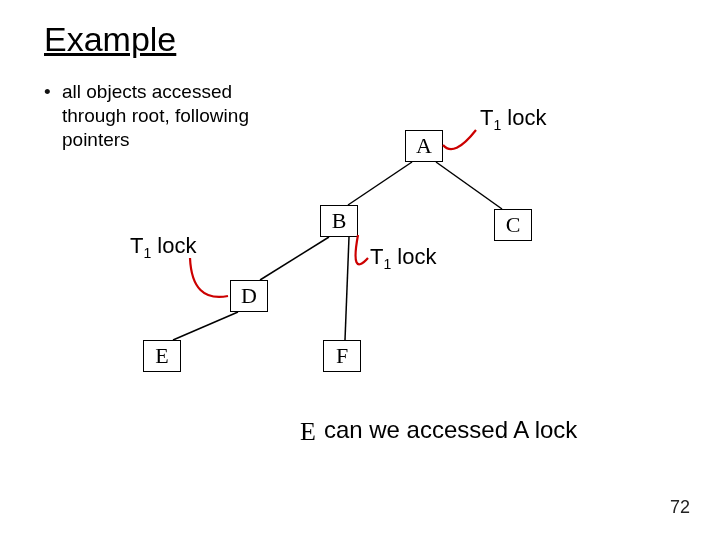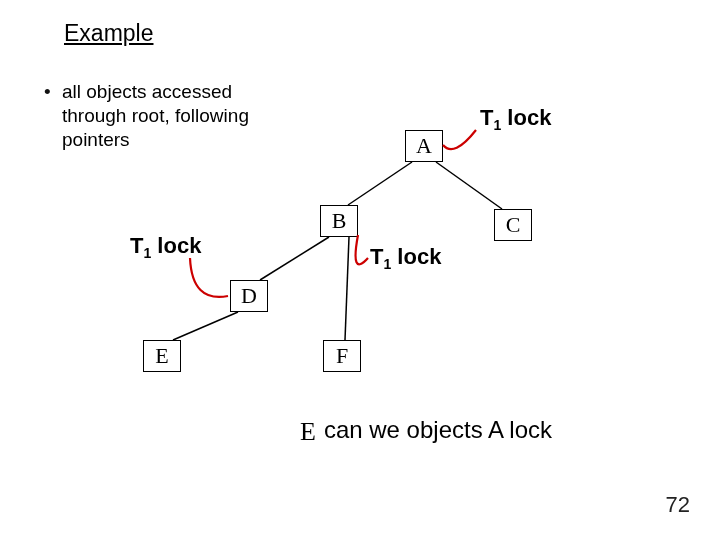--- a/index.html
+++ b/index.html
@@ -13,23 +13,22 @@
   }
   .slide {
     position: relative;
     width: 720px;
     height: 540px;
   }
   .title {
     position: absolute;
     left: 44px;
     top: 20px;
-    font-size: 23px;
+    font-size: 34px;
     text-decoration: underline;
-    margin-left: 20px;
   }
   .bullet {
     position: absolute;
     left: 44px;
     top: 80px;
     width: 260px;
     font-size: 19px;
     line-height: 1.25;
   }
   .bullet .dot {
@@ -50,21 +49,20 @@
     border: 1.5px solid #000;
     text-align: center;
     line-height: 30px;
     font-family: "Times New Roman", serif;
     font-size: 22px;
     background: #fff;
   }
   .label {
     position: absolute;
     font-size: 22px;
-    font-weight: bold;
   }
   .label .sub {
     font-size: 14px;
     vertical-align: sub;
   }
   .question {
     position: absolute;
     left: 300px;
     top: 415px;
     font-size: 24px;
@@ -73,21 +71,21 @@
     font-family: "Comic Sans MS", cursive;
     font-size: 26px;
     display: inline-block;
     transform: translateY(2px);
     margin-right: 8px;
   }
   .pagenum {
     position: absolute;
     right: 30px;
     bottom: 22px;
-    font-size: 22px;
+    font-size: 18px;
     color: #222;
   }
   svg.overlay {
     position: absolute;
     left: 0; top: 0;
     width: 720px; height: 540px;
     pointer-events: none;
   }
 </style>
 </head>
@@ -130,19 +128,19 @@
     <line x1="349" y1="237" x2="345" y2="340" stroke="#000" stroke-width="1.5"></line>
     <line x1="238" y1="312" x2="173" y2="340" stroke="#000" stroke-width="1.5"></line>
 
     <path d="M 476 130 Q 454 158 443 145" stroke="#cc0000" stroke-width="2.2" fill="none"></path>
     <path d="M 368 258 Q 350 278 358 235" stroke="#cc0000" stroke-width="2.2" fill="none"></path>
 
     <path d="M 190 258 Q 192 303 228 296" stroke="#cc0000" stroke-width="2.2" fill="none"></path>
   </svg>
 
   <div class="question">
-    <span class="hand">E</span><span>can we objects A lock</span><br>
+    <span class="hand">E</span><span>can we accessed A lock</span><br>
     &nbsp;&nbsp;&nbsp;&nbsp;
   </div>
 
   <div class="pagenum">72</div>
 
 </div>
 
 </body></html>

